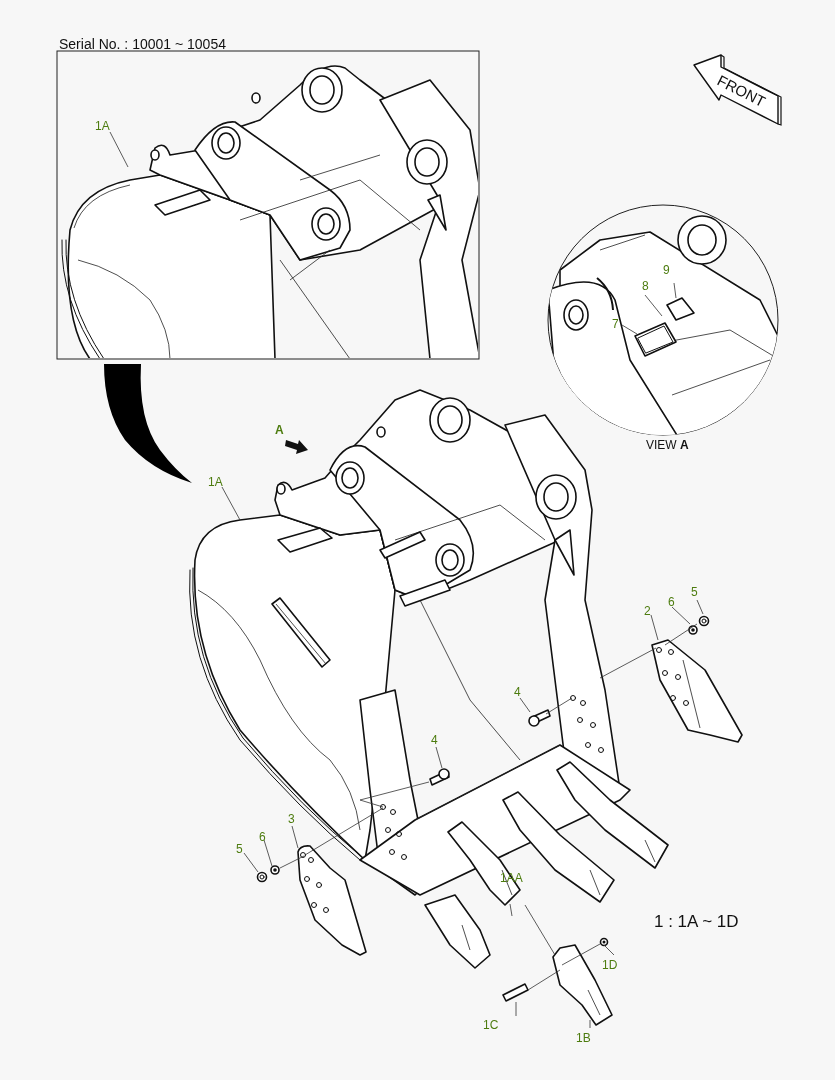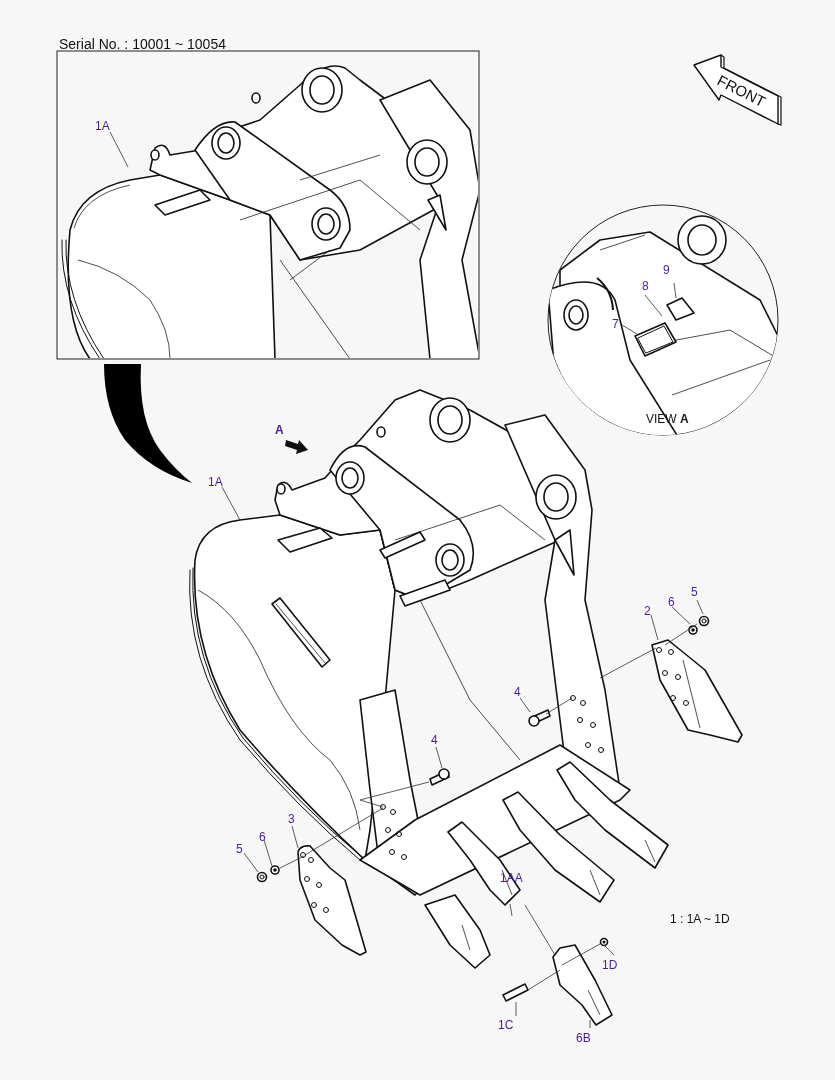--- a/index.html
+++ b/index.html
@@ -1,24 +1,24 @@
 <!DOCTYPE html>
 <html><head>
 <meta charset="utf-8">
 <style>
   html, body { margin: 0; padding: 0; }
   body {
     width: 835px; height: 1080px; background: #f7f7f7; position: relative; overflow: hidden;
     font-family: "Liberation Sans", sans-serif; color: #111;
   }
-  .lbl { position: absolute; font-size: 12px; line-height: 12px; white-space: nowrap; color: #4c1d95; }
+  .lbl { position: absolute; font-size: 12px; line-height: 12px; white-space: nowrap; color: #4d7c0f; }
   .serial { position: absolute; left: 59px; top: 36px; font-size: 14px; }
-  .viewlabel { position: absolute; left: 646px; top: 412px; font-size: 12px; }
+  .viewlabel { position: absolute; left: 646px; top: 438px; font-size: 12px; }
   .viewlabel b { font-weight: bold; }
-  .legend { position: absolute; left: 670px; top: 912px; font-size: 12px; }
+  .legend { position: absolute; left: 654px; top: 912px; font-size: 17px; }
   svg.drawing { position: absolute; left: 0; top: 0; }
   .ln { fill: #fff; stroke: #111; stroke-width: 1.6; stroke-linejoin: round; stroke-linecap: round; }
   .ln2 { fill: none; stroke: #111; stroke-width: 1; stroke-linecap: round; }
   .thin { fill: none; stroke: #222; stroke-width: 0.8; }
   .lead { fill: none; stroke: #333; stroke-width: 0.8; }
   .front-text { font-family: "Liberation Sans", sans-serif; font-size: 15px; fill: #111; }
 </style>
 </head>
 <body>
 
@@ -281,16 +281,16 @@
 <div class="lbl" style="left:644px;top:605px;">2</div>
 <div class="lbl" style="left:668px;top:596px;">6</div>
 <div class="lbl" style="left:691px;top:586px;">5</div>
 <div class="lbl" style="left:514px;top:686px;">4</div>
 <div class="lbl" style="left:431px;top:734px;">4</div>
 <div class="lbl" style="left:288px;top:813px;">3</div>
 <div class="lbl" style="left:259px;top:831px;">6</div>
 <div class="lbl" style="left:236px;top:843px;">5</div>
 <div class="lbl" style="left:500px;top:872px;text-align:center;">1AA</div>
 <div class="lbl" style="left:602px;top:959px;">1D</div>
-<div class="lbl" style="left:498px;top:1019px;">1C</div>
-<div class="lbl" style="left:576px;top:1032px;">6B</div>
+<div class="lbl" style="left:483px;top:1019px;">1C</div>
+<div class="lbl" style="left:576px;top:1032px;">1B</div>
 
 <div class="legend">1 : 1A ~ 1D</div>
 
 </body></html>

